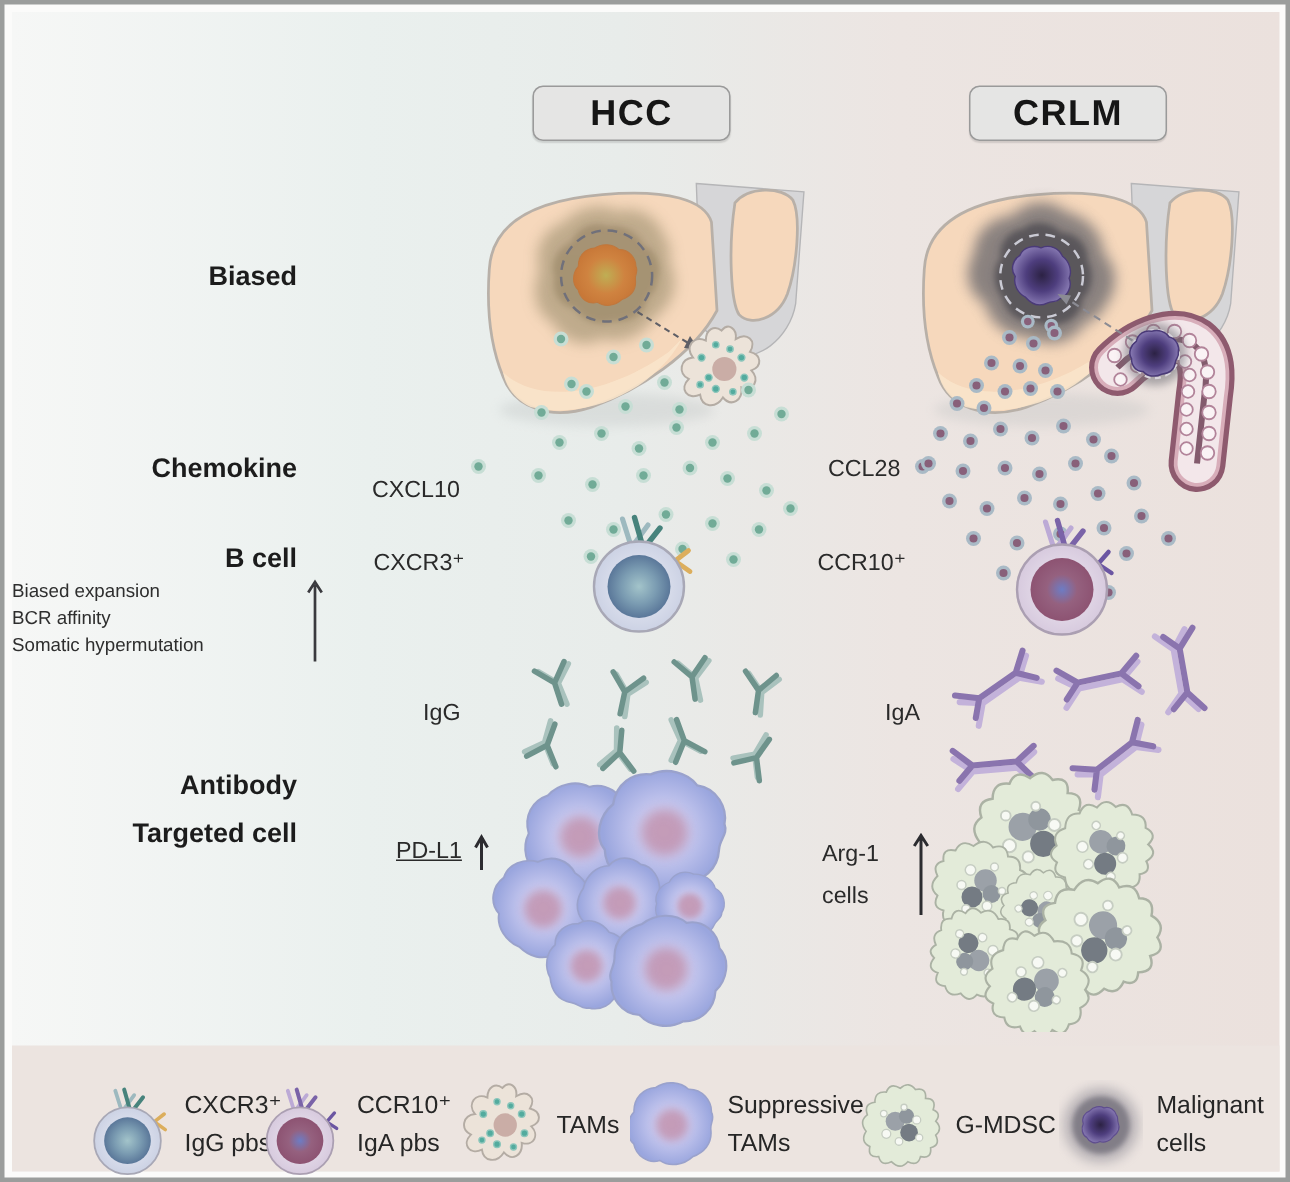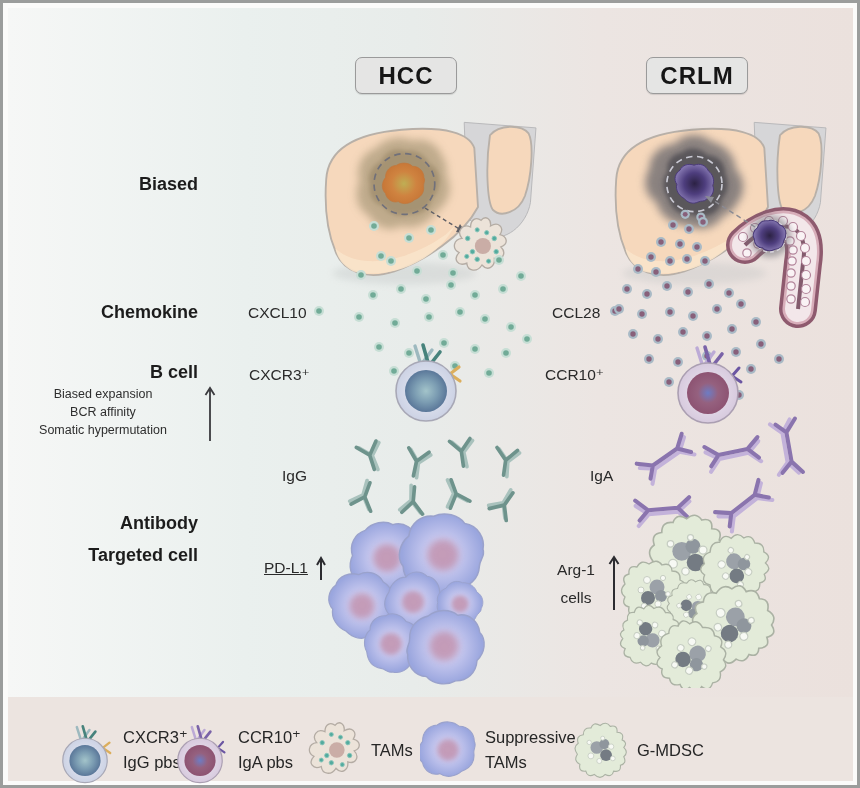--- a/index.html
+++ b/index.html
@@ -8,28 +8,28 @@
     border:3px solid #9b9d9c;background:#fbfbfa;overflow:hidden;
     font-family:"Liberation Sans","DejaVu Sans",sans-serif;color:#1a1a1a;
   }
   .art{
     position:absolute;left:5px;top:5px;right:4px;bottom:4px;
     background:linear-gradient(90deg,#f6f7f6 0%,#eaf0ee 28%,#e8ecea 48%,#ece5e2 70%,#ebe1dd 100%);
   }
   .legend-strip{position:absolute;left:0;right:0;bottom:0;height:84px;background:#ece4e0;}
   .abs{position:absolute;}
   .chip{
-    box-sizing:border-box;width:102px;height:37px;border:1.5px solid #9a9a9a;border-radius:7px;
+    box-sizing:border-box;width:132px;height:37px;border:1.5px solid #9a9a9a;border-radius:7px;
     background:#e5e5e4;display:flex;align-items:center;justify-content:center;
     font-size:24px;font-weight:bold;letter-spacing:1px;color:#161616;
     box-shadow:0 1px 1px rgba(0,0,0,.12);
   }
   .rowlabel{left:0;width:190px;text-align:right;font-weight:bold;font-size:18px;color:#1c1c1c;}
   .val{font-size:15.5px;color:#2a2a2a;}
-  .subnotes{left:0;width:190px;text-align:center;font-size:12.5px;line-height:18px;color:#2e2e2e;}
+  .subnotes{left:0;width:190px;text-align:left;font-size:12.5px;line-height:18px;color:#2e2e2e;}
   .footer{left:360px;width:380px;text-align:center;font-weight:bold;font-size:15px;color:#101010;}
   .legend-item{position:absolute;top:704px;height:76px;display:flex;align-items:center;gap:9px;}
   .legend-label{font-size:16.5px;line-height:25px;color:#262626;}
   svg{display:block;}
 </style>
 </head>
 <body>
 
 <div class="fig">
 <div class="art">
@@ -181,32 +181,32 @@
     <div>Biased expansion</div>
     <div>BCR affinity</div>
     <div>Somatic hypermutation</div>
   </div>
   <svg class="abs" style="left:195px;top:374px;" width="14" height="62">
     <path d="M7,59 L7,8 M2.5,13 L7,6 L11.5,13" stroke="#3a3a3e" stroke-width="1.8" fill="none"></path>
   </svg>
   <div class="abs rowlabel" style="top:457px;margin-top:48px;">Antibody</div>
   <div class="abs rowlabel" style="top:537px;">Targeted cell</div>
 
-  <div class="abs val" style="left:240px;top:296px;">CXCL10</div>
+  <div class="abs val" style="left:240px;top:310px;">CXCL10</div>
   <div class="abs val" style="left:241px;top:358px;">CXCR3⁺</div>
   <div class="abs val" style="left:274px;top:459px;">IgG</div>
   <div class="abs val" style="left:256px;top:551px;text-decoration:underline;">PD-L1</div>
   <svg class="abs" style="left:306px;top:545px;" width="14" height="30">
     <path d="M7,27 L7,7 M3,12 L7,5 L11,12" stroke="#2c2c30" stroke-width="2" fill="none"></path>
   </svg>
 
   <div class="abs val" style="left:544px;top:296px;">CCL28</div>
   <div class="abs val" style="left:537px;top:358px;">CCR10⁺</div>
   <div class="abs val" style="left:582px;top:459px;">IgA</div>
-  <div class="abs val" style="left:540px;top:548px;width:56px;text-align:center;line-height:28px;">
+  <div class="abs val" style="left:540px;top:548px;width:56px;text-align:left;line-height:28px;">
     <div>Arg-1</div>
     <div>cells</div>
   </div>
   <svg class="abs" style="left:599px;top:543px;" width="14" height="62">
     <path d="M7,59 L7,8 M2.5,13 L7,6 L11.5,13" stroke="#2c2c30" stroke-width="2" fill="none"></path>
   </svg>
 
   <svg class="abs" style="left:295px;top:95px;" width="245" height="585" viewBox="0 0 245 585">
     <g transform="translate(14,12) scale(0.92)">
       <use href="#liver"></use>
@@ -450,15 +450,24 @@
   </div>
   <div class="legend-item" style="left:566px;">
     <svg width="54" height="60" viewBox="-32 -33 64 66">
           <use href="#gm"></use>
         </svg>
     <div class="legend-label">
       <div>G-MDSC</div>
       <div></div>
     </div>
   </div>
+  <div class="legend-item" style="left:698px;">
+    <svg width="56" height="60" viewBox="-32 -32 64 64">
+          <use href="#mal"></use>
+        </svg>
+    <div class="legend-label">
+      <div>Malignant</div>
+      <div>cells</div>
+    </div>
+  </div>
 
 </div>
 </div>
 
 </body></html>

